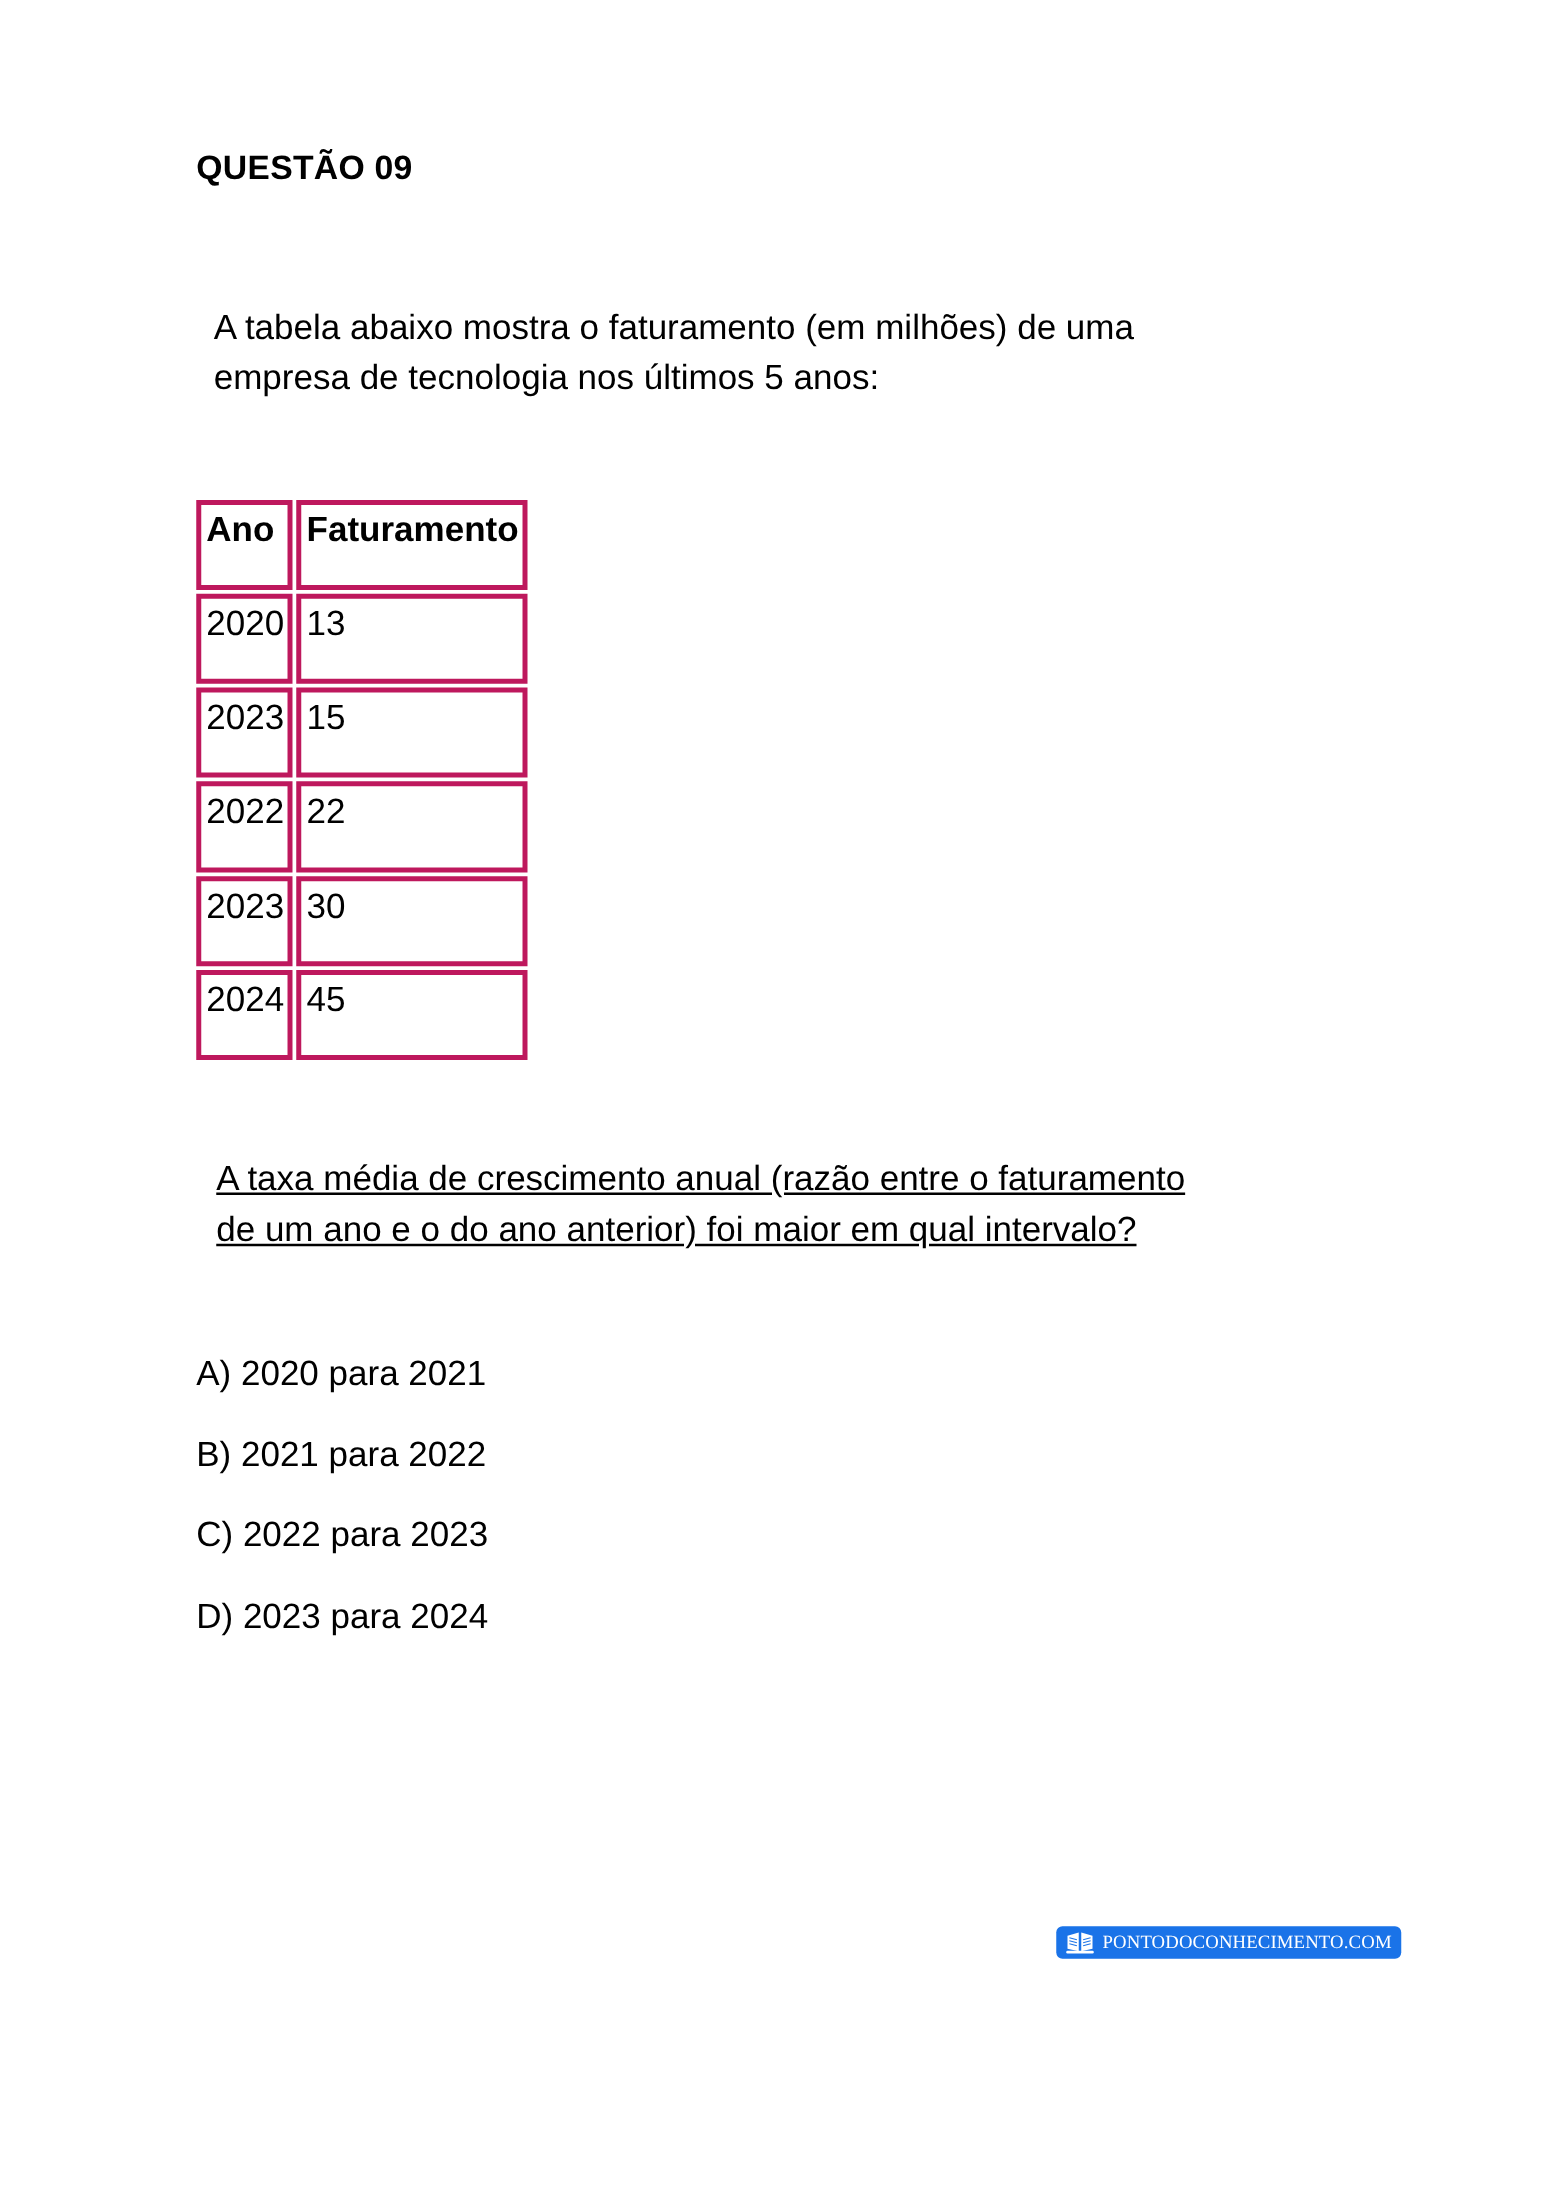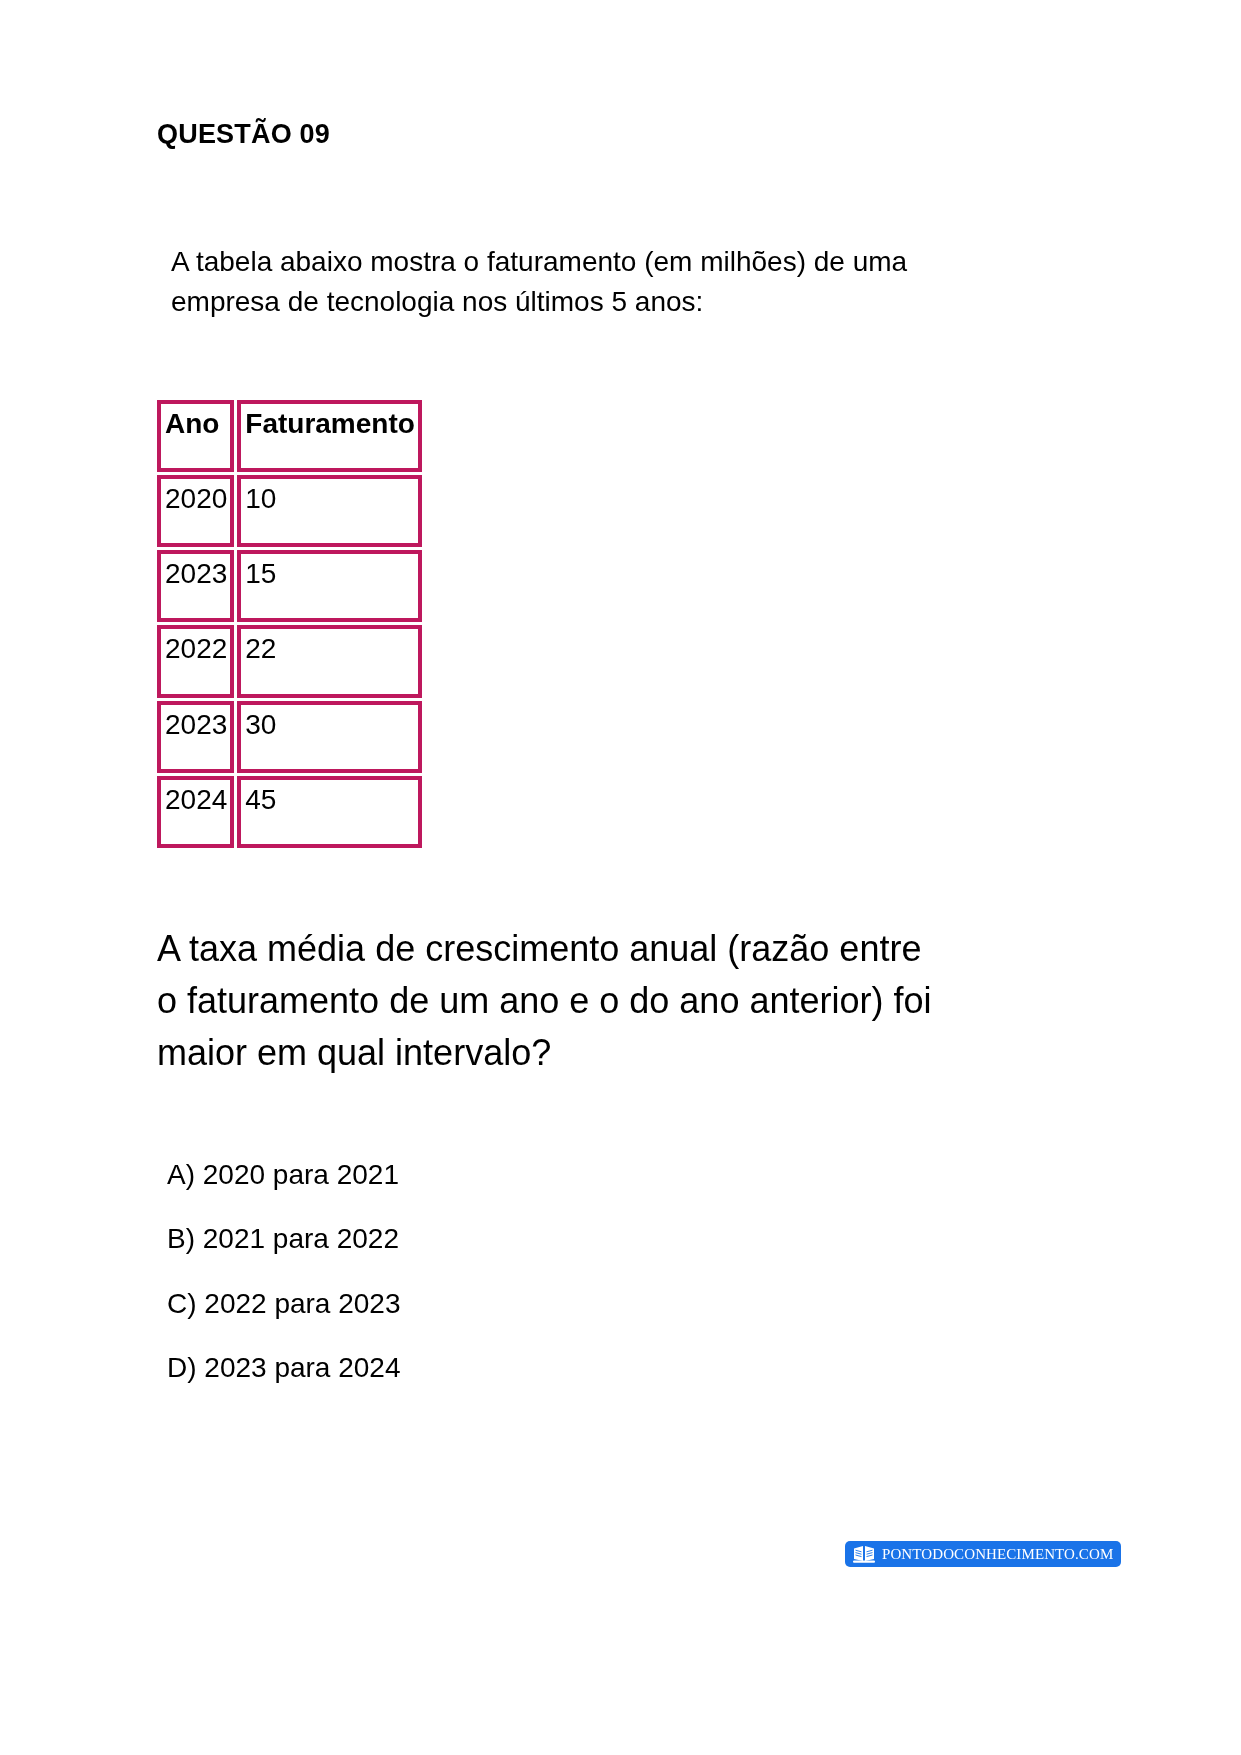--- a/index.html
+++ b/index.html
@@ -59,29 +59,30 @@
     font-weight: normal;
     background: #ffffff;
   }
   .data-table th {
     font-weight: bold;
   }
   .col-ano { width: 66px; }
   .col-fat { width: 178px; }
 
   .prompt {
-    margin: 0;
-    font-size: 36px;
+    margin: 16px;
+    font-size: 28px;
     line-height: 1.45;
     width: 790px;
     margin-top: 72px;
+    text-decoration: underline;
   }
 
   .options {
-    margin: 10px;
+    margin: 0;
     padding: 0;
     list-style: none;
     margin-top: 78px;
   }
   .options li {
     font-size: 28px;
     line-height: 1.2;
     margin-bottom: 31px;
   }
 
@@ -131,21 +132,21 @@
       </colgroup>
       <thead>
         <tr>
           <th>Ano</th>
           <th>Faturamento</th>
         </tr>
       </thead>
       <tbody>
         <tr>
           <td>2020</td>
-          <td>10</td>
+          <td>13</td>
         </tr>
         <tr>
           <td>2023</td>
           <td>15</td>
         </tr>
         <tr>
           <td>2022</td>
           <td>22</td>
         </tr>
         <tr>

